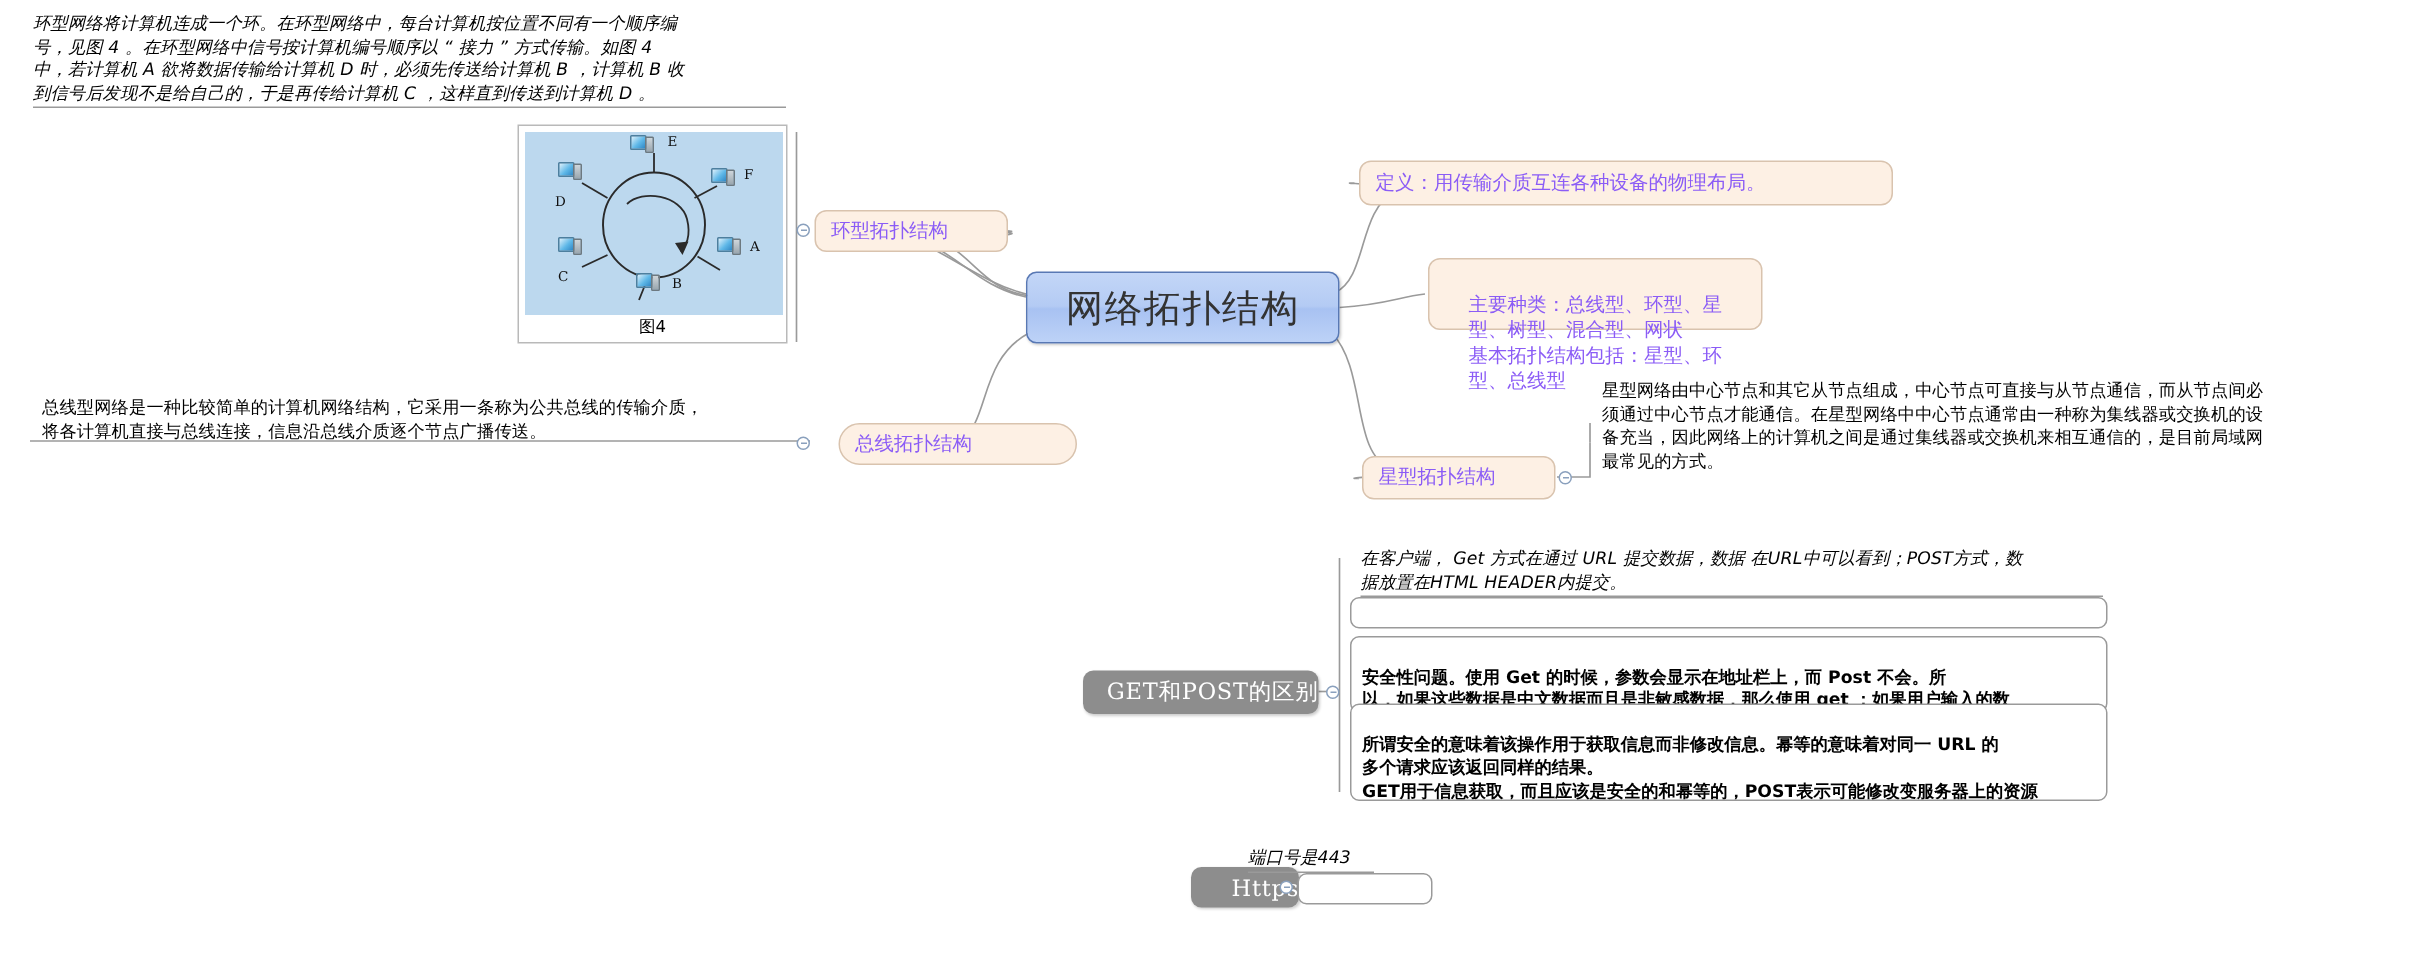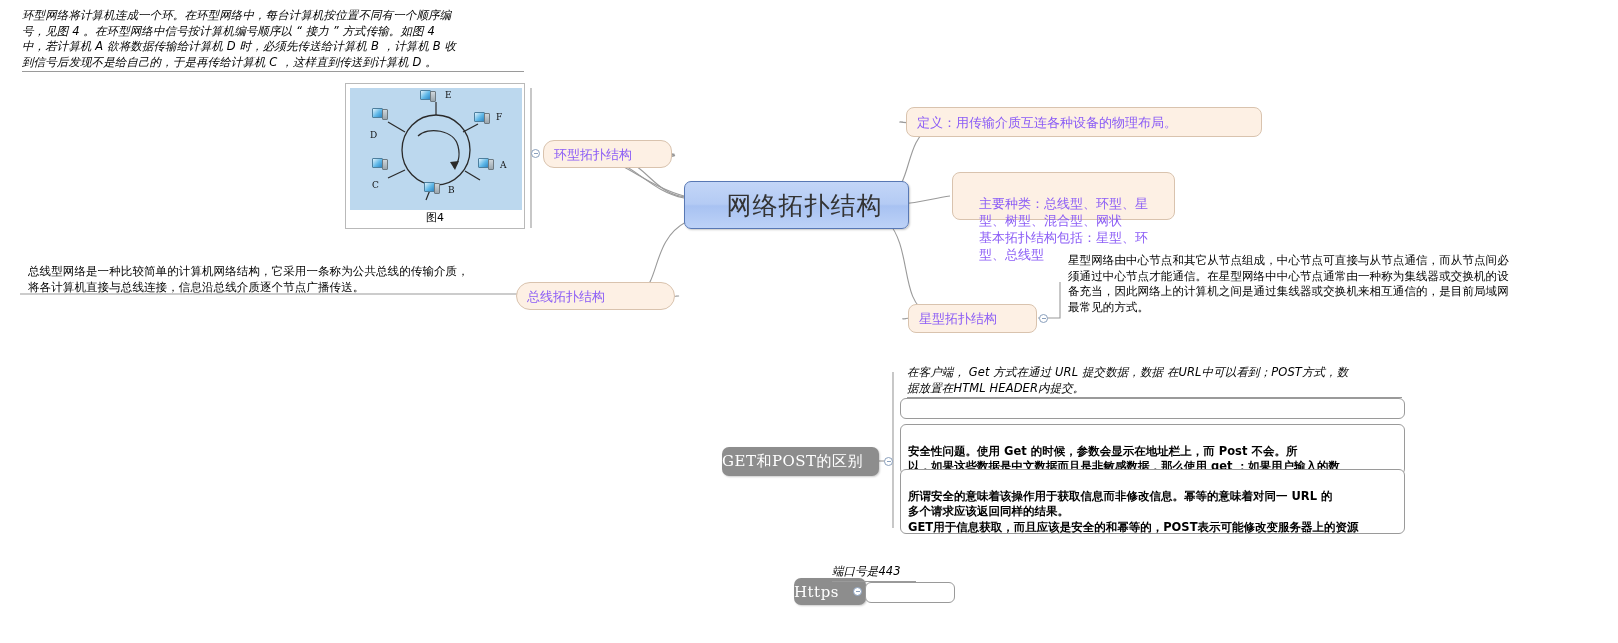--- a/index.html
+++ b/index.html
@@ -80,21 +80,21 @@
     padding: 5px 26px;
   }
 
   
   .gray-node {
     position: absolute;
     background: #8d8d8d;
     border-radius: 7px;
     display: flex;
     align-items: center;
-    justify-content: flex-start;
+    justify-content: flex-end;
     font-family: "DejaVu Serif", "Liberation Serif", serif;
     font-size: 15px;
     color: #ffffff;
     box-shadow: 1px 1px 2px rgba(0,0,0,0.2);
     letter-spacing: 0.5px;
   }
 
   
   .leaf-box {
     position: absolute;
@@ -286,31 +286,31 @@
   </div>
 
   <div class="freetext" style="left:28px; top:264px; width:500px;">总线型网络是一种比较简单的计算机网络结构，它采用一条称为公共总线的传输介质，
 将各计算机直接与总线连接，信息沿总线介质逐个节点广播传送。</div>
 
   <div class="freetext" style="left:1068px; top:253px; width:545px;">星型网络由中心节点和其它从节点组成，中心节点可直接与从节点通信，而从节点间必
 须通过中心节点才能通信。在星型网络中中心节点通常由一种称为集线器或交换机的设
 备充当，因此网络上的计算机之间是通过集线器或交换机来相互通信的，是目前局域网
 最常见的方式。</div>
 
-  <div class="root-node" style="left:684px; top:181px; width:207px; height:46px;padding-left:16px;">
+  <div class="root-node" style="left:684px; top:181px; width:207px; height:46px;">
     <span>网络拓扑结构</span>
   </div>
 
   <div class="handle" style="left:531px; top:149px;"></div>
-  <div class="branch-node" style="left:543px; top:140px; width:129px; height:28px;border-radius:11px;">
+  <div class="branch-node" style="left:543px; top:140px; width:129px; height:28px;">
     <span>环型拓扑结构</span>
   </div>
 
   <div class="handle" style="left:531px; top:291px;"></div>
-  <div class="branch-node" style="left:516px; top:282px; width:159px; height:28px;border-radius:14px;">
+  <div class="branch-node" style="left:559px; top:282px; width:159px; height:28px;border-radius:14px;">
     <span>总线拓扑结构</span>
   </div>
 
   <div class="branch-node" style="left:906px; top:107px; width:356px; height:30px;">
     <span>定义：用传输介质互连各种设备的物理布局。</span>
   </div>
 
   <div class="branch-node multiline" style="left:952px; top:172px; width:223px; height:48px;">
     <span>主要种类：总线型、环型、星型、树型、混合型、网状
 基本拓扑结构包括：星型、环型、总线型</span>

